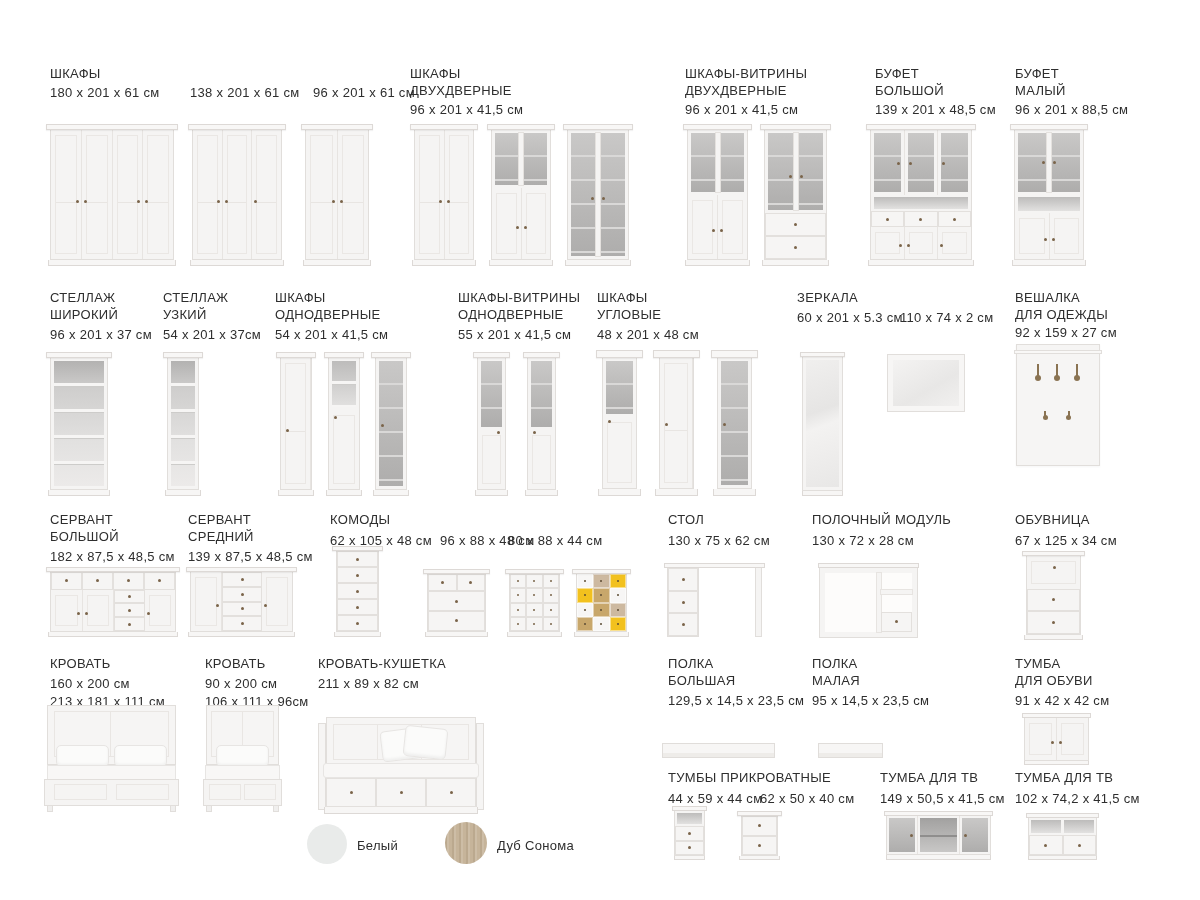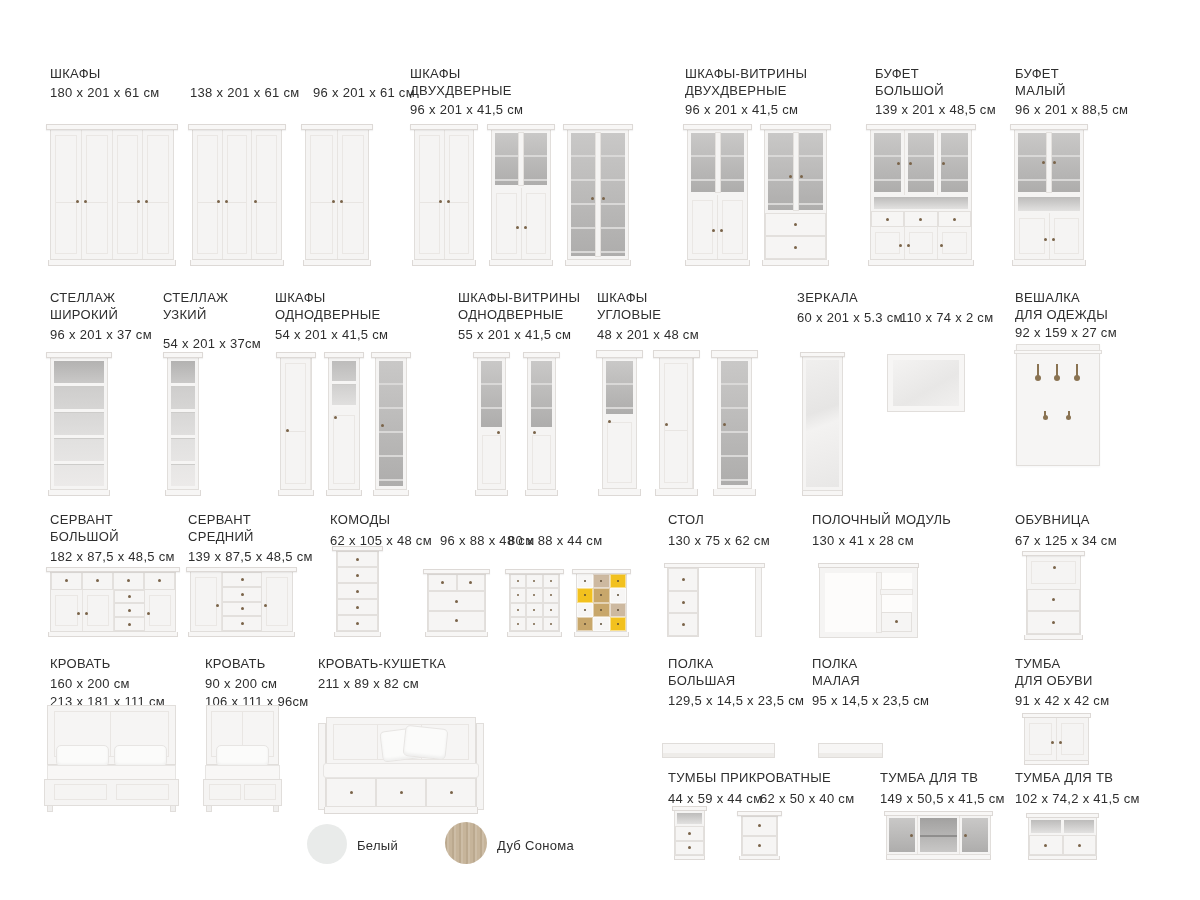--- a/index.html
+++ b/index.html
@@ -246,21 +246,21 @@
     </div>
     <i class="pli"></i>
   </div>
 
   <div class="t" style="left:50px;top:290px">СТЕЛЛАЖ</div>
   <div class="t b" style="left:50px;top:307px">ШИРОКИЙ</div>
   <div class="t" style="left:50px;top:327px">96 x 201 x 37 см</div>
 
   <div class="t" style="left:163px;top:290px">СТЕЛЛАЖ</div>
   <div class="t b" style="left:163px;top:307px">УЗКИЙ</div>
-  <div class="t" style="left:163px;top:336px">54 x 201 x 37см</div>
+  <div class="t" style="left:163px;top:327px">54 x 201 x 37см</div>
 
   <div class="t" style="left:275px;top:290px">ШКАФЫ</div>
   <div class="t b" style="left:275px;top:307px">ОДНОДВЕРНЫЕ</div>
   <div class="t" style="left:275px;top:327px">54 x 201 x 41,5 см</div>
 
   <div class="t" style="left:458px;top:290px">ШКАФЫ-ВИТРИНЫ</div>
   <div class="t b" style="left:458px;top:307px">ОДНОДВЕРНЫЕ</div>
   <div class="t" style="left:458px;top:327px">55 x 201 x 41,5 см</div>
 
   <div class="t" style="left:597px;top:290px">ШКАФЫ</div>
@@ -420,21 +420,21 @@
 
   <div class="t" style="left:330px;top:512px">КОМОДЫ</div>
   <div class="t" style="left:330px;top:533px">62 x 105 x 48 см</div>
   <div class="t" style="left:440px;top:533px">96 x 88 x 48 см</div>
   <div class="t" style="left:508px;top:533px">80 x 88 x 44 см</div>
 
   <div class="t" style="left:668px;top:512px">СТОЛ</div>
   <div class="t" style="left:668px;top:533px">130 x 75 x 62 см</div>
 
   <div class="t" style="left:812px;top:512px">ПОЛОЧНЫЙ МОДУЛЬ</div>
-  <div class="t" style="left:812px;top:533px">130 x 41 x 28 см</div>
+  <div class="t" style="left:812px;top:533px">130 x 72 x 28 см</div>
 
   <div class="t" style="left:1015px;top:512px">ОБУВНИЦА</div>
   <div class="t" style="left:1015px;top:533px">67 x 125 x 34 см</div>
 
   <div class="f" style="left:46px;top:567px;width:134px;height:70px">
     <i class="cor" style="height:5px"></i>
     <div class="bod col">
       <div class="row" style="flex:30">
           <i class="drw"></i>
           <i class="drw"></i>

